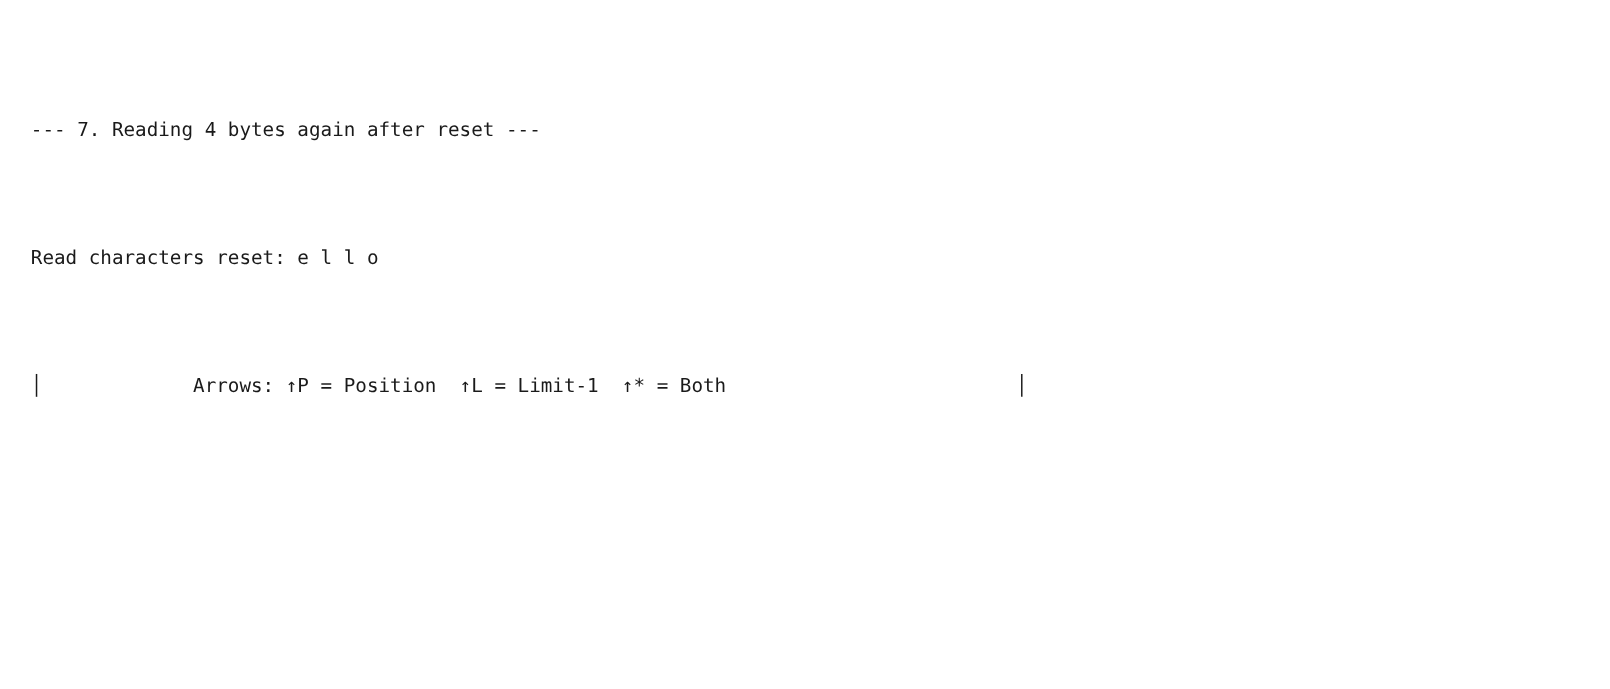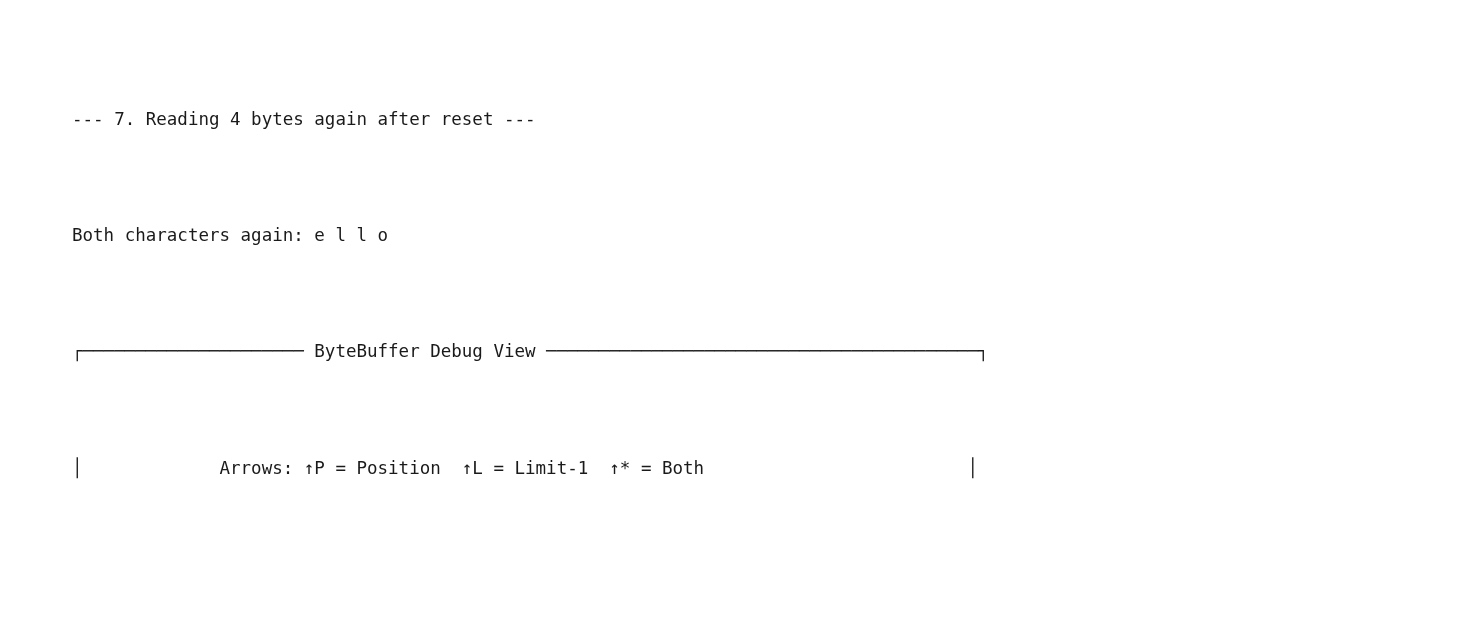--- a/index.html
+++ b/index.html
@@ -20,30 +20,28 @@
     top: 22px;
     font-size: 17.5px;
     line-height: 38.8px;
     letter-spacing: 0px;
     white-space: pre;
     font-variant-ligatures: none;
   }
   .line {
     white-space: pre;
     height: 38.8px;
-    margin-left: 44px;
   }
 </style>
 </head>
 <body>
 
 <div id="console">
   <div class="line">--- 7. Reading 4 bytes again after reset ---</div>
-  <div class="line">Both characters again: e l l o</div>
-  <div class="line">┌───────────────────── ByteBuffer Debug View ─────────────────────────────────────────┐</div>
+  <div class="line">Read characters reset: e l l o</div>
   <div class="line">│             Arrows: ↑P = Position  ↑L = Limit-1  ↑* = Both                         │</div>
   
   
   
   
   
   
   
   
   

